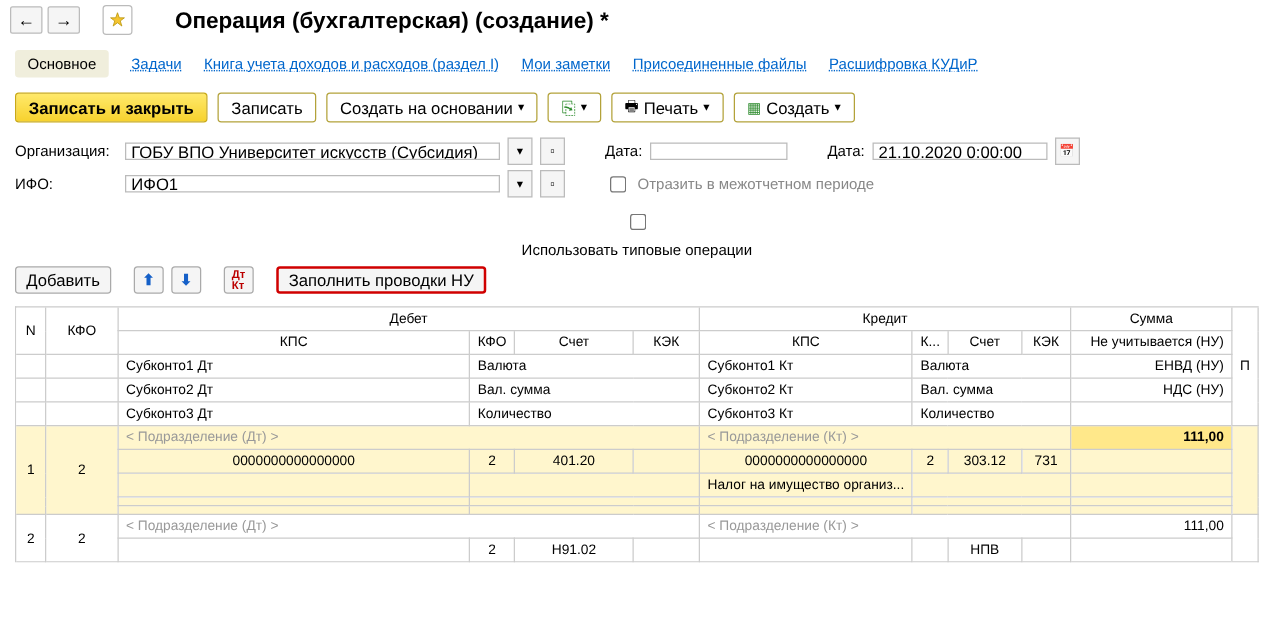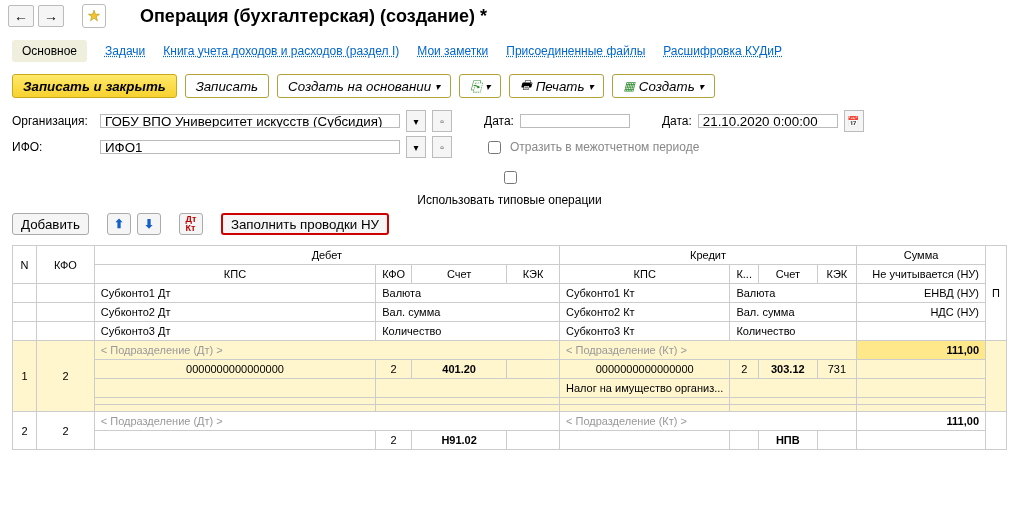--- a/index.html
+++ b/index.html
@@ -23,21 +23,21 @@
   .tab-active {
     background: #f0eedc; padding: 4px 10px; border-radius: 3px;
   }
   .tab-link {
     color: #0066cc; text-decoration: underline dotted; cursor: pointer;
   }
   .toolbar { display: flex; gap: 8px; padding: 8px 12px; align-items: center; }
   .btn {
     border: 1px solid #b3a23a; background: #fff; padding: 4px 10px;
     border-radius: 3px; cursor: pointer; height: 24px;
-    display: inline-flex; align-items: center; gap: 4px; font-style: italic;
+    display: inline-flex; align-items: center; gap: 4px;
   }
   .btn-yellow {
     background: linear-gradient(#ffe96b, #f7d22e);
     border: 1px solid #c9a917; font-weight: bold;
   }
   .btn-drop::after { content: " ▾"; font-size: 10px; }
   .icon-box {
     width: 24px; height: 24px; border: 1px solid #bbb; border-radius: 3px;
     display: inline-flex; align-items: center; justify-content: center;
     background: #fff; cursor: pointer;
@@ -86,21 +86,21 @@
   .c-kps2 { width: 145px; }
   .c-kfo3 { width: 22px; text-align: center; }
   .c-sch2 { width: 60px; text-align: center; }
   .c-kek2 { width: 40px; text-align: center; }
   .c-sum { width: 130px; text-align: right; }
   .placeholder { color: #999; }
   .right { text-align: right !important; }
   .center { text-align: center !important; }
   .yellow-row td { background: #fff6cd; }
   .yellow-sum { background: #ffe88a !important; font-weight: bold; }
-  .bold { font-weight: bold; }
+  .bold { font-weight: normal; }
   svg.star-icon { width: 14px; height: 14px; }
   .icon-copy { color: #2d8b2d; font-size: 14px; }
   .icon-print { font-size: 12px; }
   .icon-report { color: #2d8b2d; font-size: 12px; }
   .up-arrow { color: #1560c8; font-weight: bold; }
   .down-arrow { color: #1560c8; font-weight: bold; }
   .dtk { font-size: 9px; color: #b00; font-weight: bold; line-height: 1; }
 </style>
 </head>
 <body>

